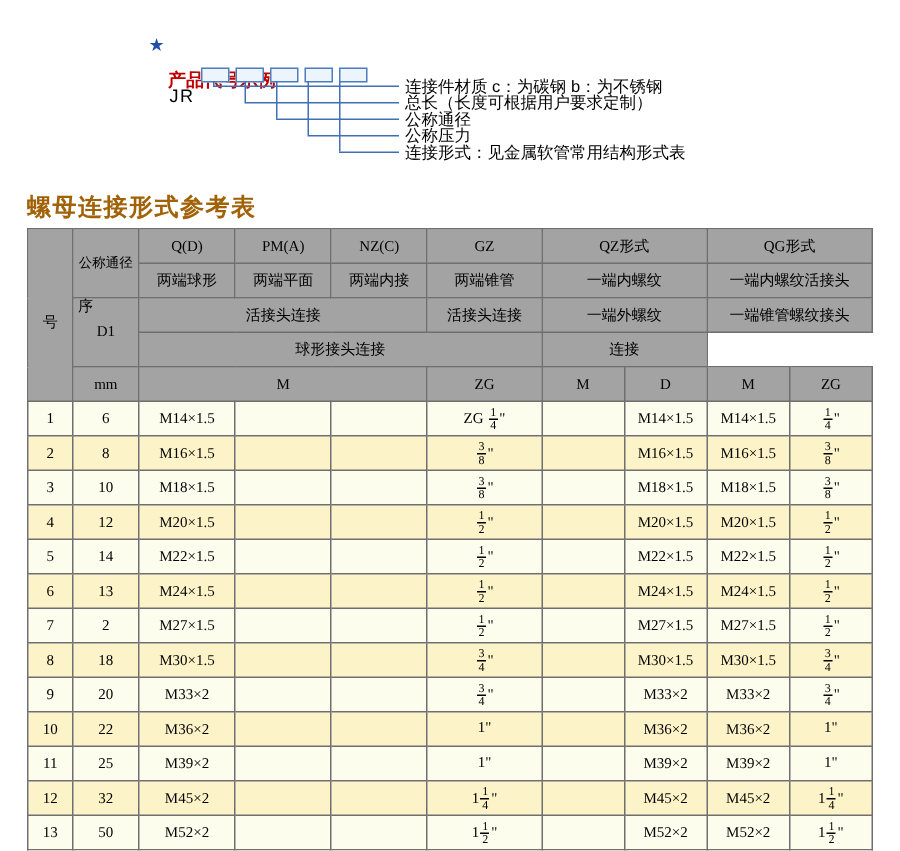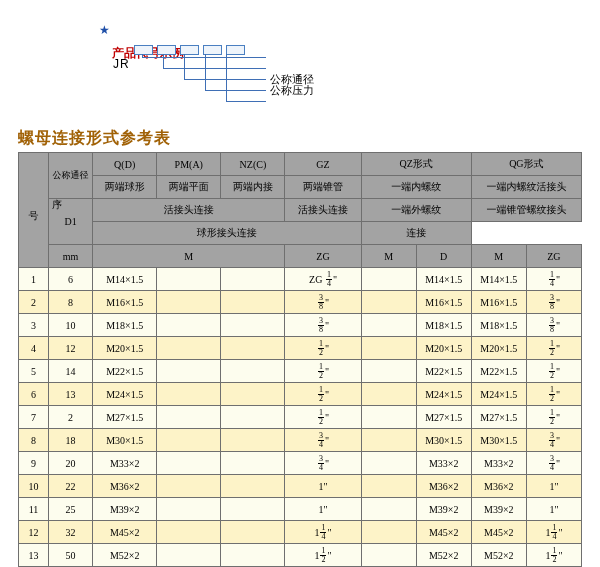--- a/index.html
+++ b/index.html
@@ -169,22 +169,25 @@
 
   <div class="leader-v" style="left:184px; top:54px; height:25px;"></div>
   <div class="leader-h" style="left:184px; top:79px; width:82px;"></div>
 
   <div class="leader-v" style="left:205px; top:54px; height:36px;"></div>
   <div class="leader-h" style="left:205px; top:90px; width:61px;"></div>
 
   <div class="leader-v" style="left:226px; top:54px; height:47px;"></div>
   <div class="leader-h" style="left:226px; top:101px; width:40px;"></div>
 
+  <div class="legend-item" style="left:270px; top:50px;">连接件材质  c：为碳钢  b：为不锈钢</div>
+  <div class="legend-item" style="left:270px; top:61px;">总长（长度可根据用户要求定制）</div>
   <div class="legend-item" style="left:270px; top:72px;">公称通径</div>
   <div class="legend-item" style="left:270px; top:83px;">公称压力</div>
+  <div class="legend-item" style="left:270px; top:94px;">连接形式：见金属软管常用结构形式表</div>
 </div>
 
 <div class="section-heading">螺母连接形式参考表</div>
 
 <table class="spec">
   <colgroup>
     <col class="seq-col">
       <col class="dn-col">
     <col class="c1">
       <col class="c2">

